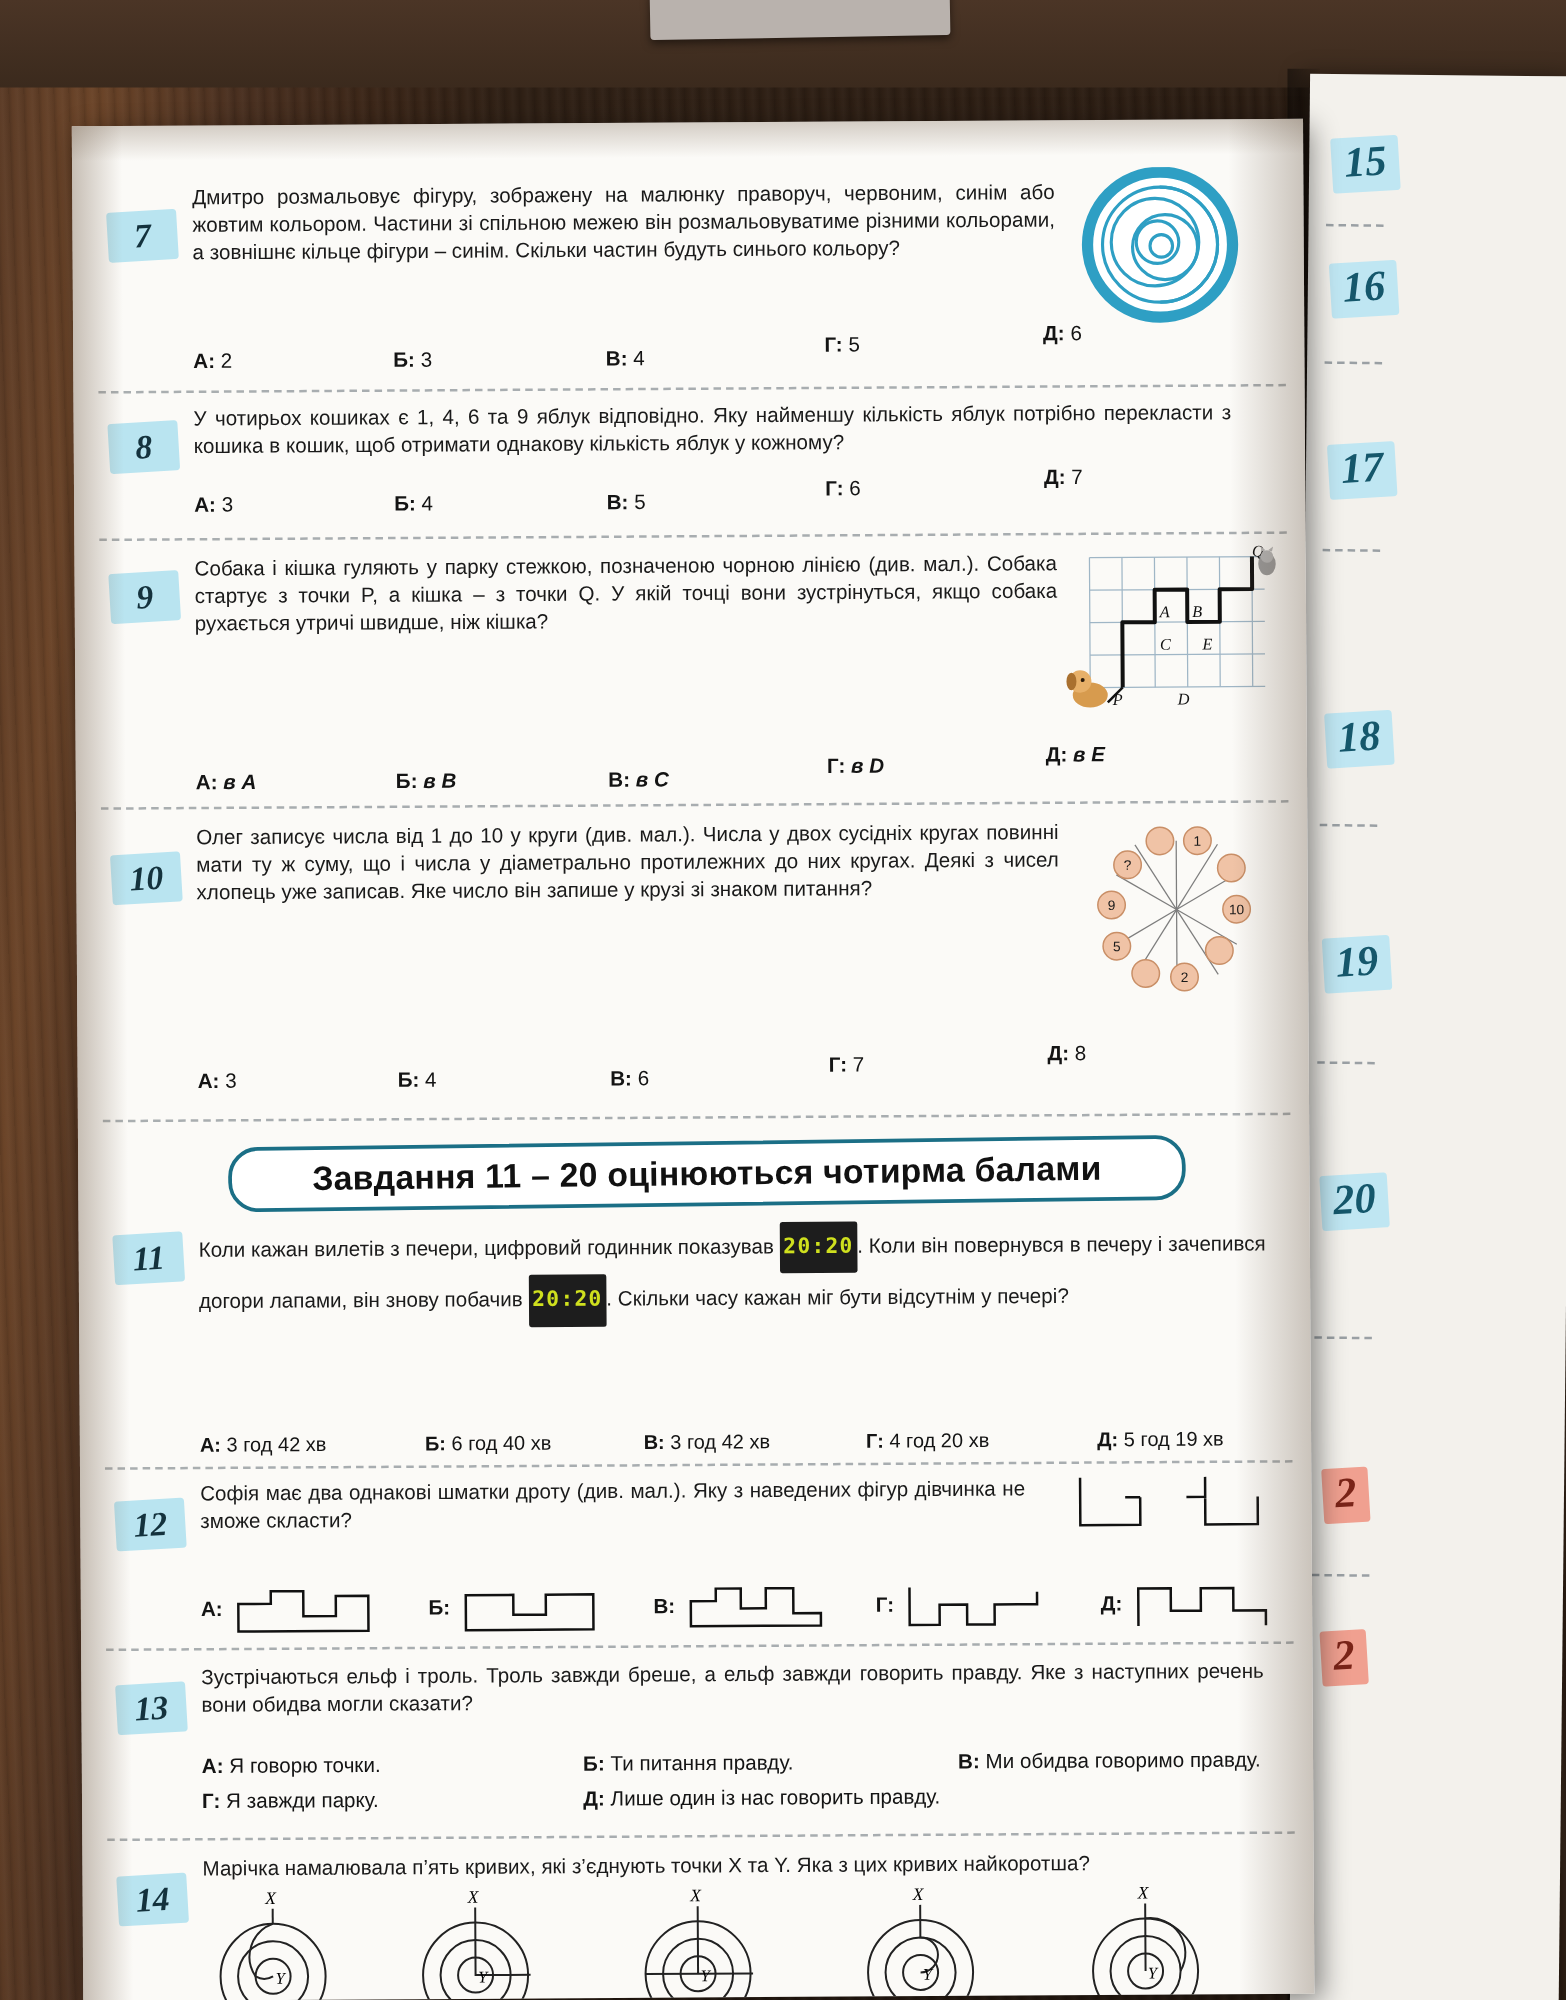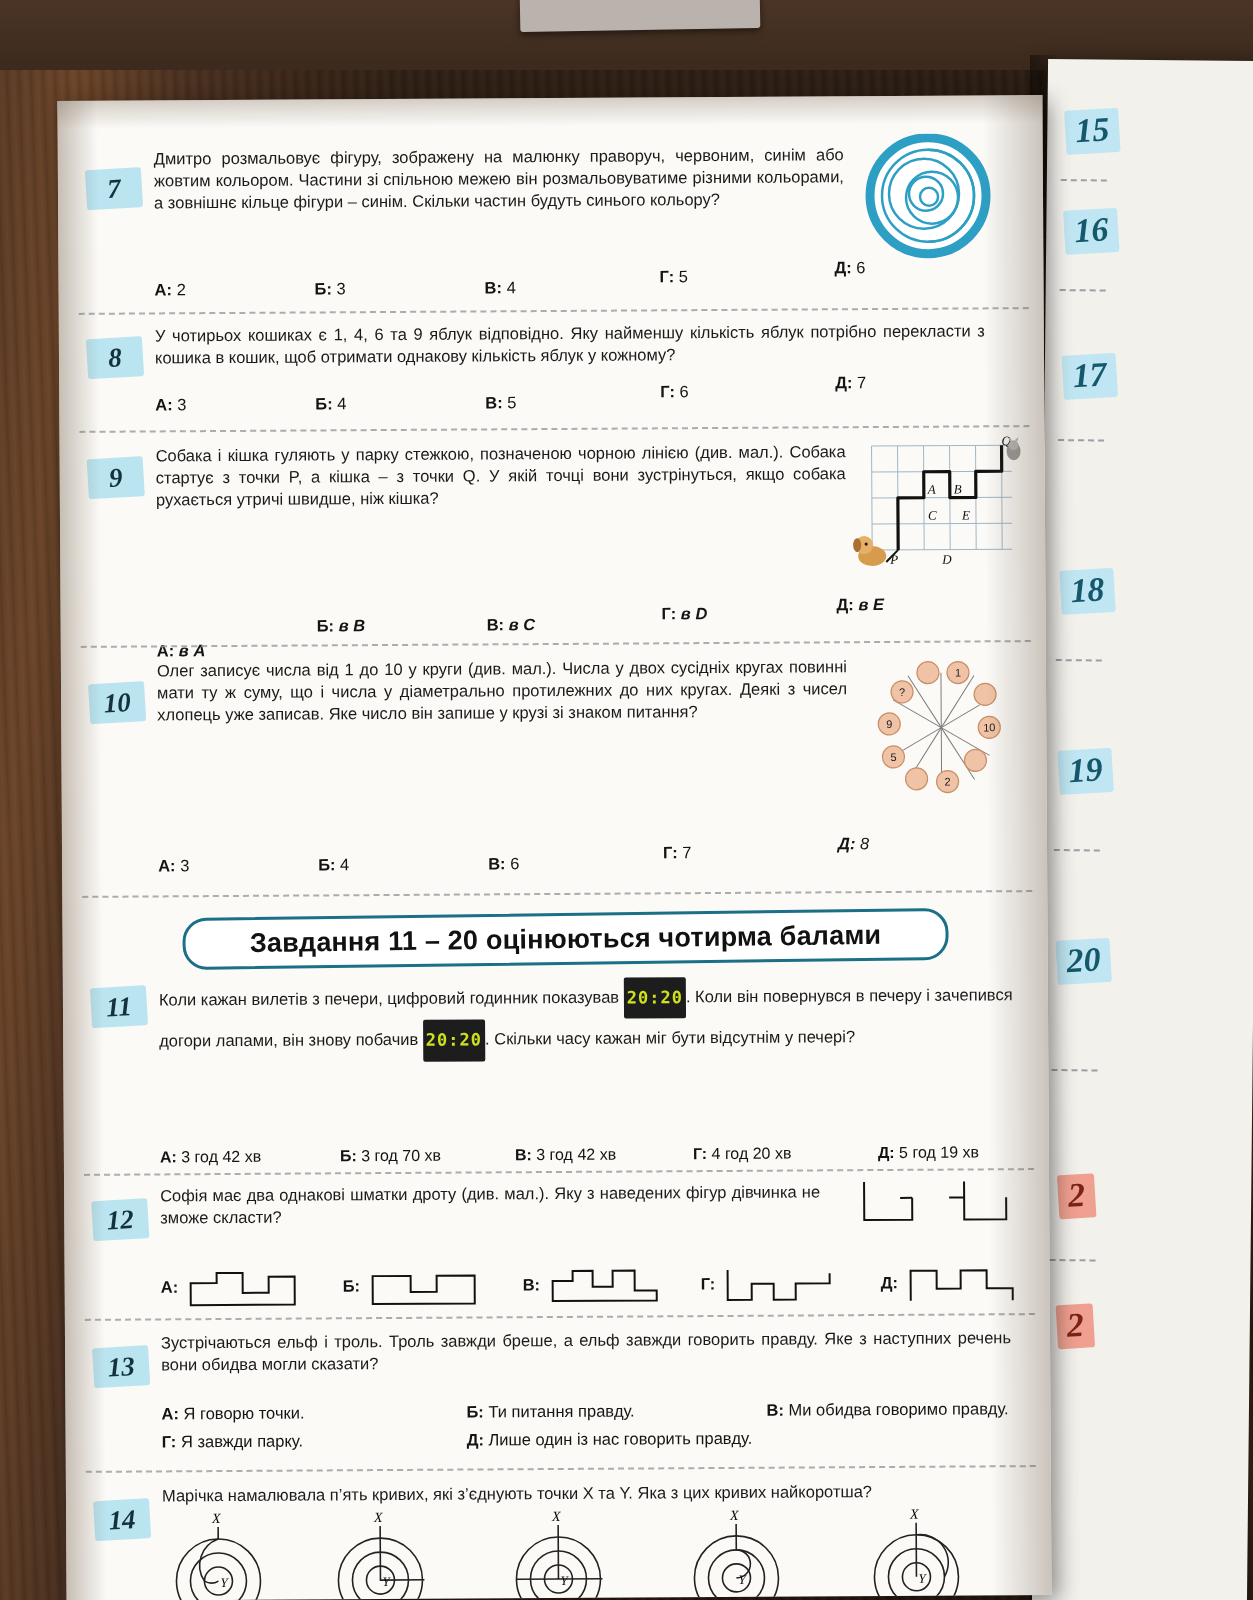--- a/index.html
+++ b/index.html
@@ -232,21 +232,21 @@
 
         <g transform="translate(16,100)">
           <ellipse cx="14" cy="20" rx="14" ry="10" fill="#d79b4e"></ellipse>
           <circle cx="6" cy="9" r="9" fill="#e7b069"></circle>
           <ellipse cx="-1" cy="9" rx="4" ry="7" fill="#a9702f"></ellipse>
           <circle cx="8" cy="8" r="1.6" fill="#2a1a0a"></circle>
         </g>
       </svg>
     </div>
     <div class="answers" style="top:172px;">
-      <div class="opt" style="width:160px;margin-top:24px;"><b>А:</b> <span class="italic">в A</span></div>
+      <div class="opt" style="width:160px;"><b>А:</b> <span class="italic">в A</span></div>
       <div class="opt" style="width:170px;"><b>Б:</b> <span class="italic">в B</span></div>
       <div class="opt" style="width:175px;"><b>В:</b> <span class="italic">в C</span></div>
       <div class="opt" style="width:175px;margin-top:-10px;"><b>Г:</b> <span class="italic">в D</span></div>
       <div class="opt" style="margin-top:-18px;"><b>Д:</b> <span class="italic">в E</span></div>
     </div>
   </div>
   <div class="dashed" style="top:545px;"></div>
 
   <div class="task" style="top:560px;">
     <div class="num" style="top:22px;">10</div>
@@ -288,39 +288,39 @@
           <text x="32" y="110">5</text>
           <text x="41" y="45">?</text>
         </g>
       </svg>
     </div>
     <div class="answers" style="top:196px;">
       <div class="opt" style="width:160px;"><b>А:</b> <span>3</span></div>
       <div class="opt" style="width:170px;"><b>Б:</b> <span>4</span></div>
       <div class="opt" style="width:175px;"><b>В:</b> <span>6</span></div>
       <div class="opt" style="width:175px;margin-top:-10px;"><b>Г:</b> <span>7</span></div>
-      <div class="opt" style="margin-top:-18px;font-style:italic;"><b>Д:</b> <span>8</span></div>
+      <div class="opt" style="margin-top:-18px;"><b>Д:</b> <span>8</span></div>
     </div>
   </div>
   <div class="dashed" style="top:795px;"></div>
 
   <div class="banner">Завдання 11 – 20 оцінюються чотирма балами</div>
 
   <div class="task" style="top:880px;">
     <div class="num" style="top:6px;">11</div>
     <div class="body" style="top:0;width:860px;">
       <div class="qtext" style="line-height:2.2;text-align:left;">
         <span>Коли кажан вилетів з печери, цифровий годинник показував</span>
         <span class="clock">20:20</span><span>. Коли він повернувся в печеру і зачепився догори лапами, він знову побачив</span>
         <span class="clock">20:20</span><span>. Скільки часу кажан міг бути відсутнім у печері?</span>
       </div>
     </div>
     <div class="answers" style="top:168px;font-size:16px;">
       <div class="opt" style="width:180px;"><b>А:</b> <span>3 год 42 хв</span></div>
-      <div class="opt" style="width:175px;"><b>Б:</b> <span>3 год 70 хв</span></div>
+      <div class="opt" style="width:175px;"><b>Б:</b> <span>6 год 40 хв</span></div>
       <div class="opt" style="width:178px;"><b>В:</b> <span>3 год 42 хв</span></div>
       <div class="opt" style="width:185px;"><b>Г:</b> <span>4 год 20 хв</span></div>
       <div class="opt"><b>Д:</b> <span>5 год 19 хв</span></div>
     </div>
   </div>
   <div class="dashed" style="top:1073px;"></div>
 
   <div class="task" style="top:1085px;">
     <div class="num" style="top:14px;">12</div>
     <div class="body" style="top:0;width:660px;">

